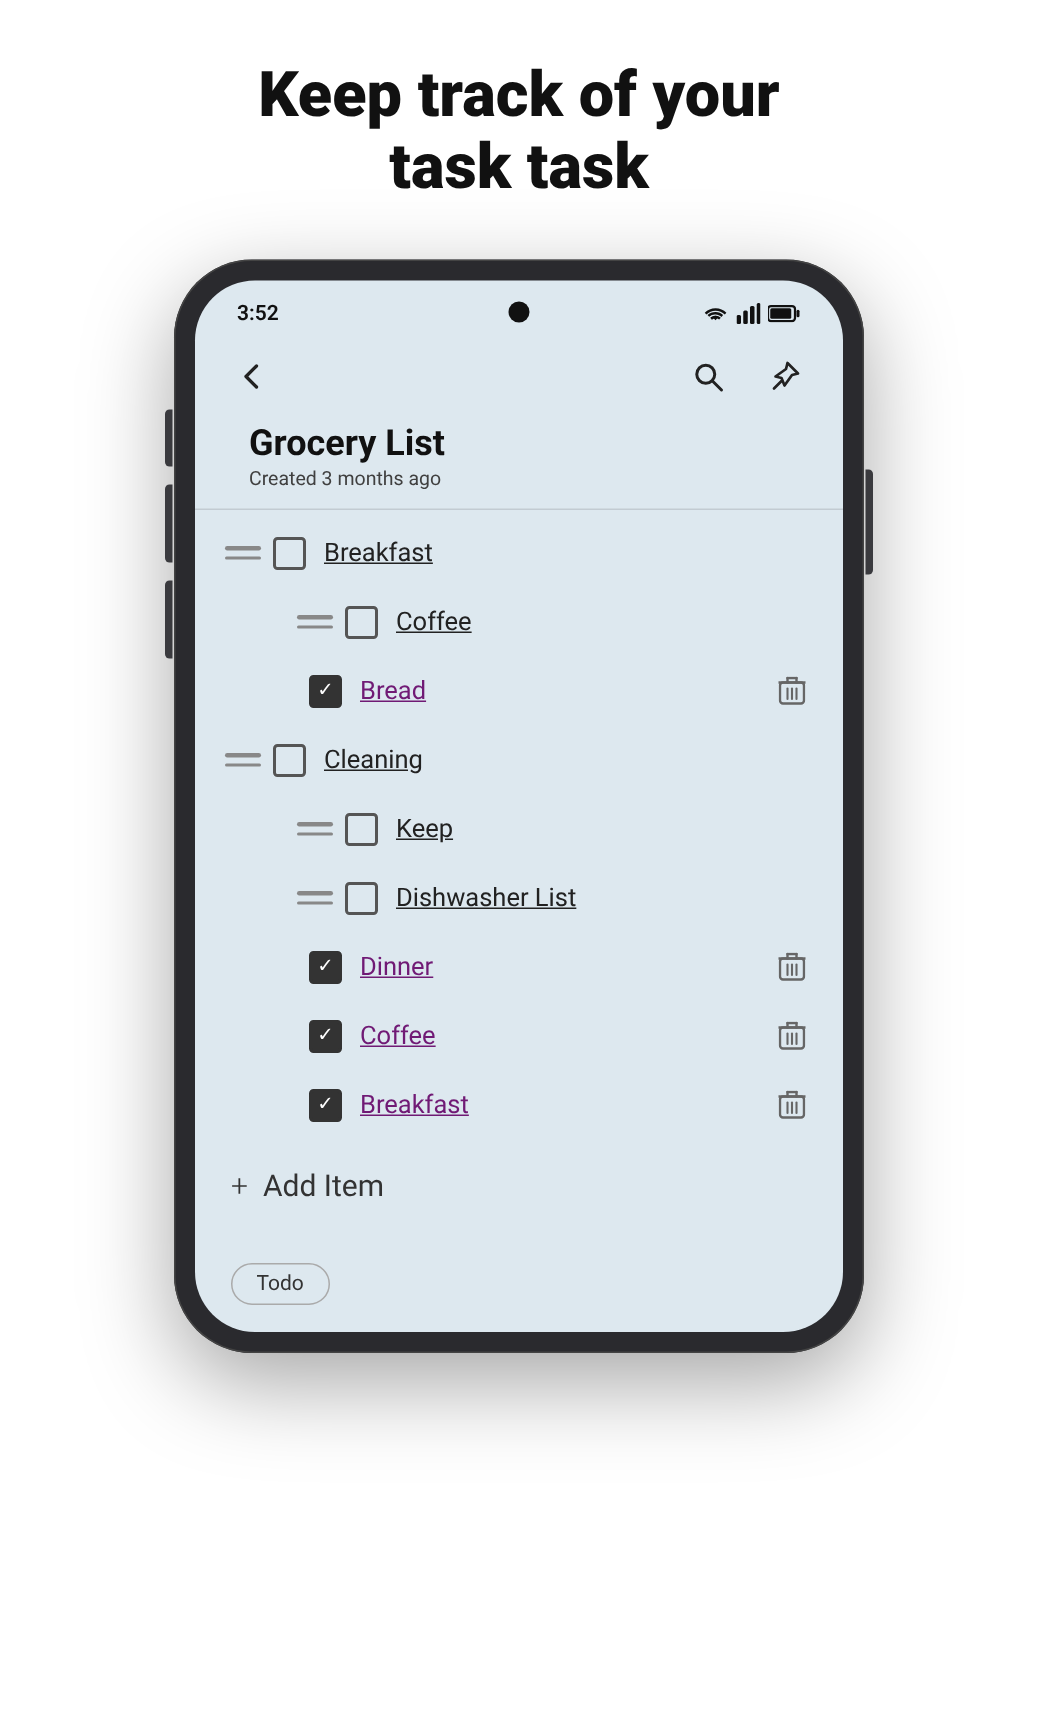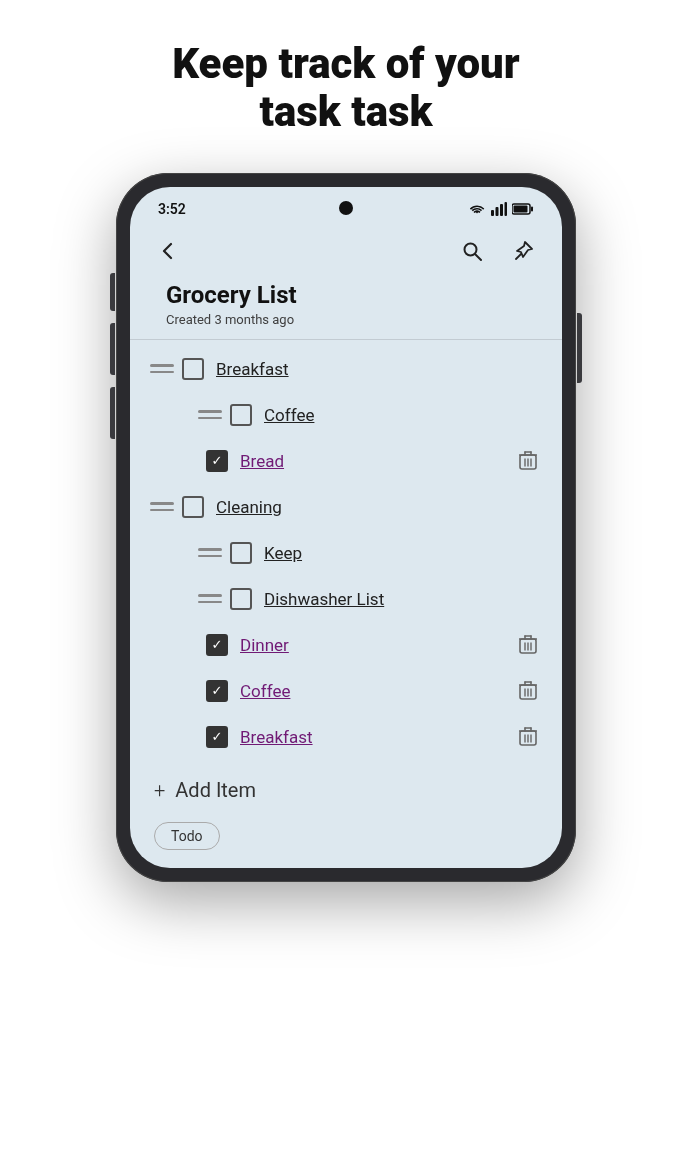--- a/index.html
+++ b/index.html
@@ -224,20 +224,21 @@
 
     .todo-pill {
       display: inline-flex;
       align-items: flex-end;
       padding: 5px 16px;
       border: 1.5px solid #aaa;
       border-radius: 20px;
       font-size: 14px;
       color: #333;
       cursor: pointer;
+      margin-top: 20px;
     }
 
     
     .side-btn-right {
       position: absolute;
       right: -6px;
       top: 140px;
       width: 5px;
       height: 70px;
       background: #3a3a3e;

